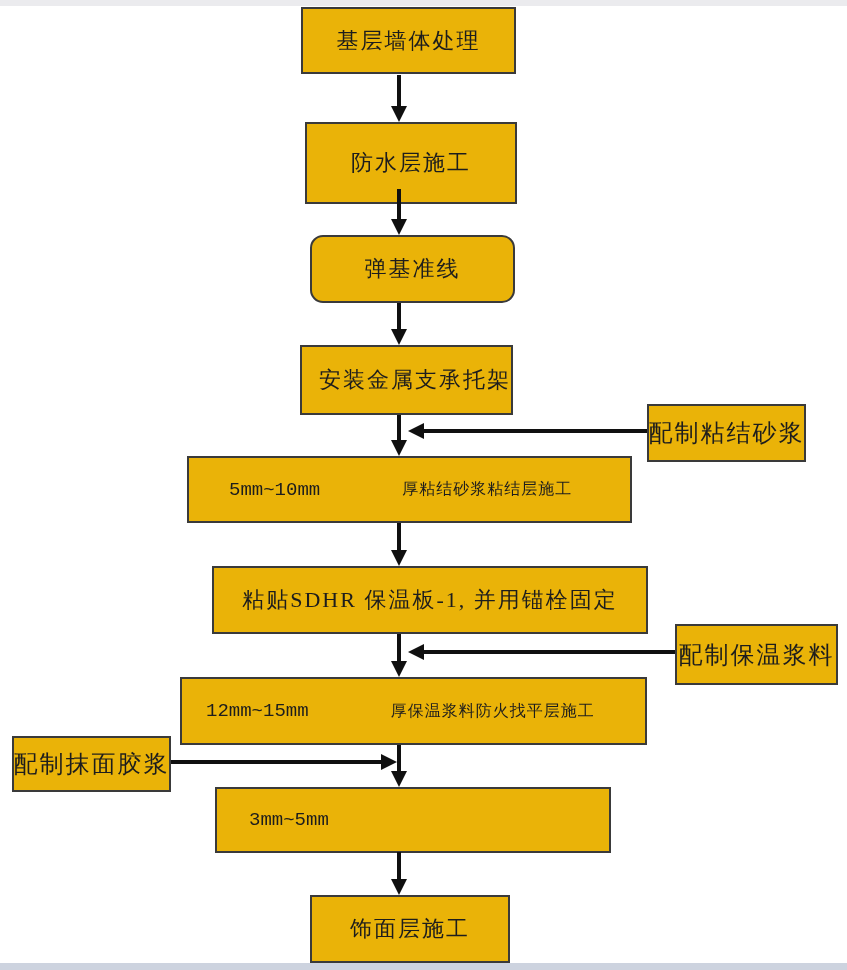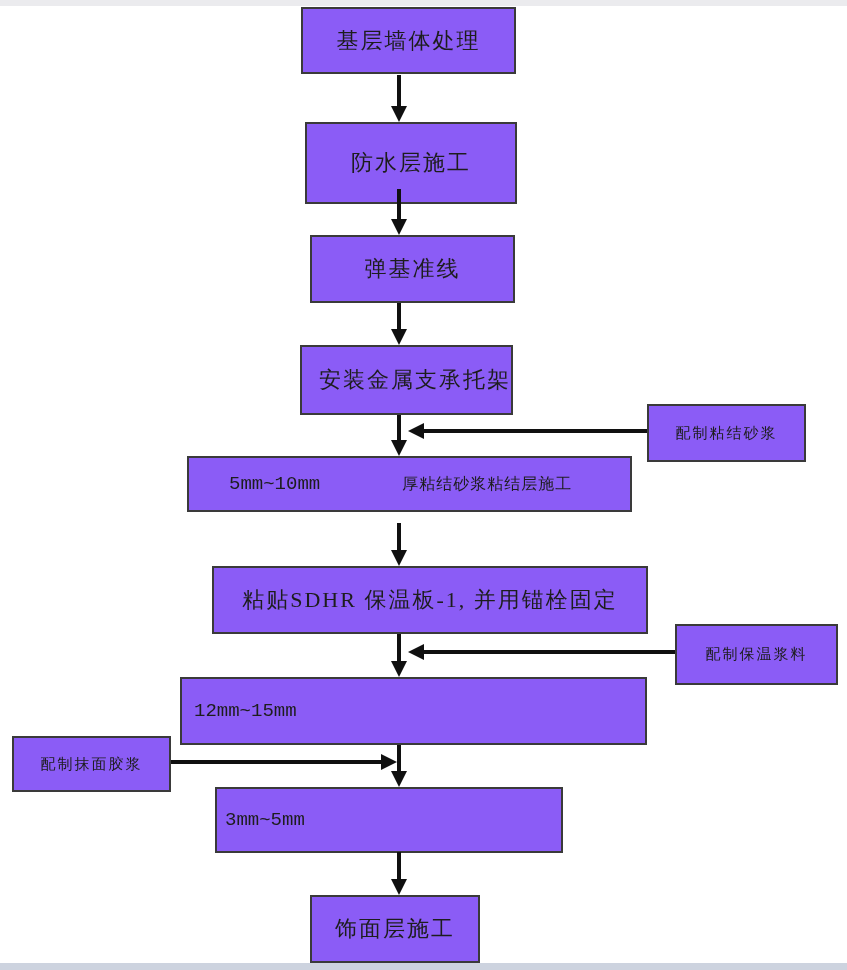--- a/index.html
+++ b/index.html
@@ -9,28 +9,28 @@
     font-family:"Liberation Serif","DejaVu Serif",serif;
     color:#1d1d1d;
   }
   .stage{position:absolute;inset:0;}
   .edge-strip{position:absolute;left:0;width:847px;}
   .edge-strip.top{top:0;height:6px;background:#ebebee;}
   .edge-strip.bottom{top:963px;height:7px;background:#cdd3df;}
 
   .box{
     position:absolute;box-sizing:border-box;
-    border:2px solid #3a3a3a;background:#8b5cf6;
+    border:2px solid #3a3a3a;background:#eab308;
     display:flex;align-items:center;justify-content:center;
     font-size:22px;letter-spacing:2px;white-space:nowrap;
   }
   .box.split{justify-content:flex-start;letter-spacing:1px;}
   .box.split .prefix{font-size:19px;letter-spacing:0;font-family:"Liberation Mono","DejaVu Sans Mono",monospace;}
   .box.split .lbl{margin-left:82px;font-size:16px;letter-spacing:1px;}
-  .box.side{font-size:15px;text-align:right;}
+  .box.side{font-size:24px;text-align:right;}
 
   
   .varrow{position:absolute;width:16px;}
   .varrow::before{
     content:"";position:absolute;left:6px;top:0;width:4px;bottom:14px;background:#101010;
   }
   .varrow::after{
     content:"";position:absolute;left:0;bottom:0;width:0;height:0;
     border-left:8px solid transparent;border-right:8px solid transparent;
     border-top:16px solid #101010;
@@ -63,46 +63,47 @@
   <div class="edge-strip bottom"></div>
 
   <div class="box" style="left:301px;top:7px;width:215px;height:67px;">
     <span>基层墙体处理</span>
   </div>
 
   <div class="box" style="left:305px;top:122px;width:212px;height:82px;">
     <span>防水层施工</span>
   </div>
 
-  <div class="box" style="left:310px;top:235px;width:205px;height:68px;">
+  <div class="box" style="left:310px;top:235px;width:205px;height:68px;border-radius:13px;">
     <span>弹基准线</span>
   </div>
 
   <div class="box" style="left:300px;top:345px;width:213px;height:70px;justify-content:flex-end;">
     <span>安装金属支承托架</span>
   </div>
 
-  <div class="box split" style="left:187px;top:456px;width:445px;height:56px;padding-left:40px;">
+  <div class="box split" style="left:187px;top:456px;width:445px;height:67px;padding-left:40px;">
     <span class="prefix">5mm~10mm</span>
     <span class="lbl">厚粘结砂浆粘结层施工</span>
   </div>
 
   <div class="box" style="left:212px;top:566px;width:436px;height:68px;">
     <span>粘贴SDHR 保温板-1, 并用锚栓固定</span>
   </div>
 
-  <div class="box split" style="left:180px;top:677px;width:467px;height:68px;padding-left:12px;">
+  <div class="box split" style="left:180px;top:677px;width:467px;height:68px;padding-left:24px;">
     <span class="prefix">12mm~15mm</span>
+    <span class="lbl">厚保温浆料防火找平层施工</span>
   </div>
 
-  <div class="box split" style="left:215px;top:787px;width:348px;height:66px;padding-left:8px;align-items:center;">
+  <div class="box split" style="left:215px;top:787px;width:396px;height:66px;padding-left:32px;align-items:center;">
     <span class="prefix">3mm~5mm</span>
   </div>
 
-  <div class="box" style="left:310px;top:895px;width:170px;height:68px;">
+  <div class="box" style="left:310px;top:895px;width:200px;height:68px;">
     <span>饰面层施工</span>
   </div>
 
   <div class="box side" style="left:647px;top:404px;width:159px;height:58px;">
     <span>配制粘结砂浆</span>
   </div>
 
   <div class="box side" style="left:12px;top:736px;width:159px;height:56px;">
     <span>配制抹面胶浆</span>
   </div>

